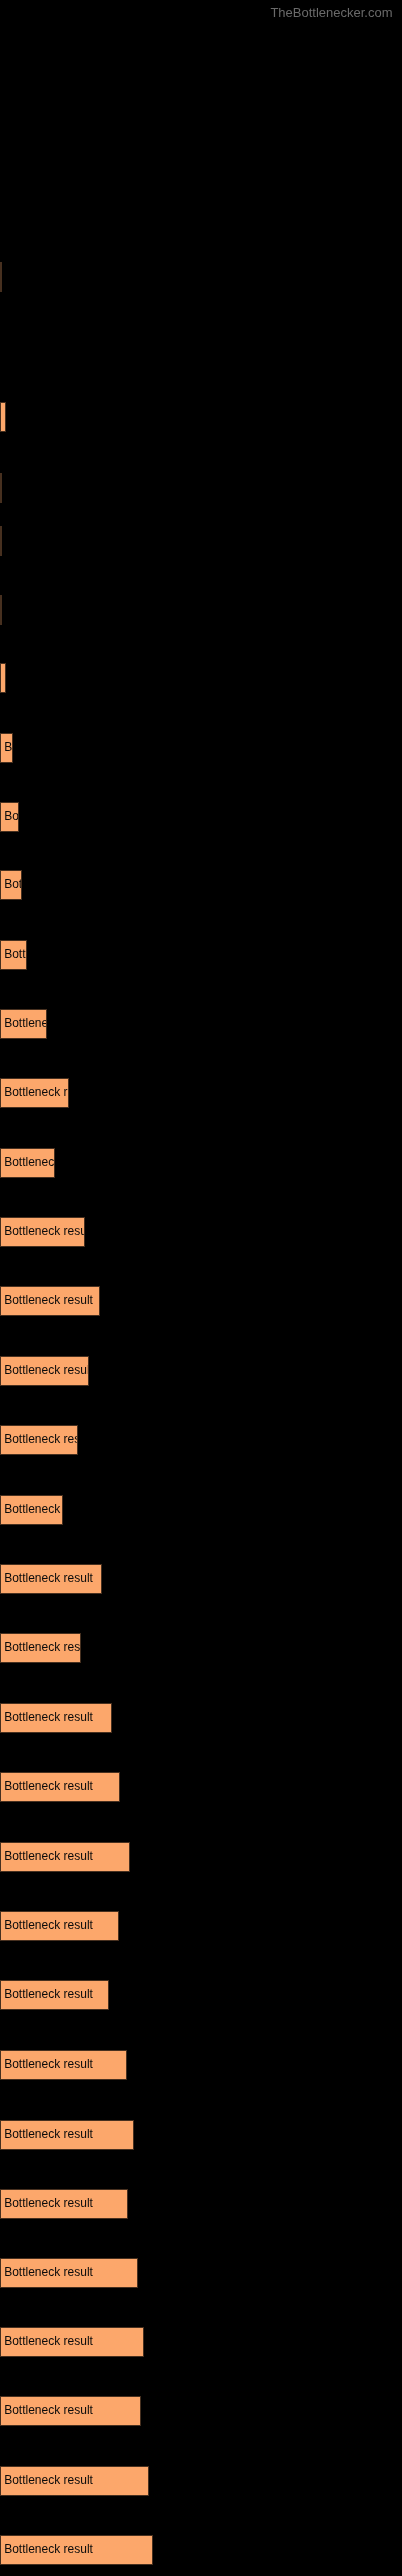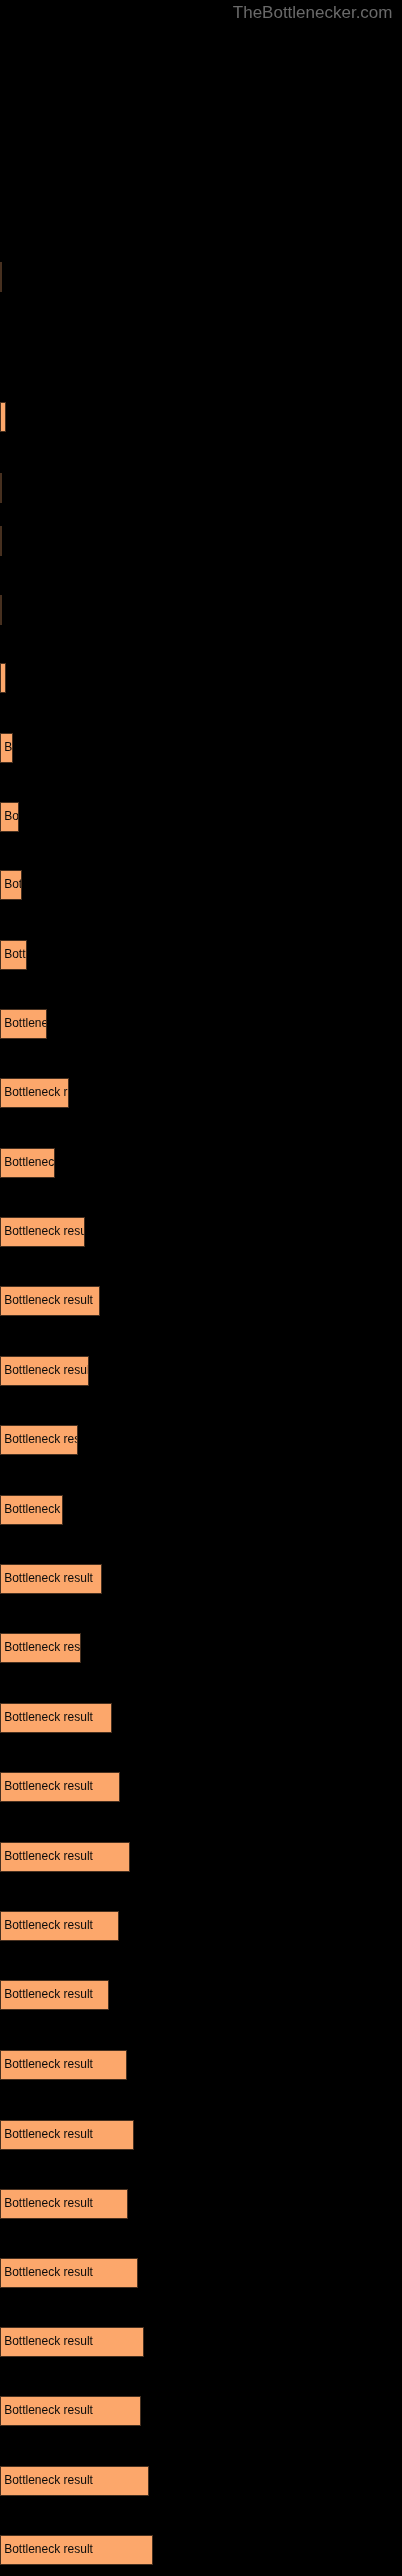--- a/index.html
+++ b/index.html
@@ -22,21 +22,21 @@
     position: absolute;
     top: 0;
     left: 0;
     width: 403px;
     height: 32px;
   }
   #site-watermark {
     position: absolute;
     right: 10.5px;
     top: 0.8px;
-    font-size: 17px;
+    font-size: 13px;
     line-height: 24px;
     color: #6a6a6a;
     letter-spacing: 0px;
     white-space: nowrap;
   }
 
   
   #plot-area {
     position: absolute;
     left: 0;

